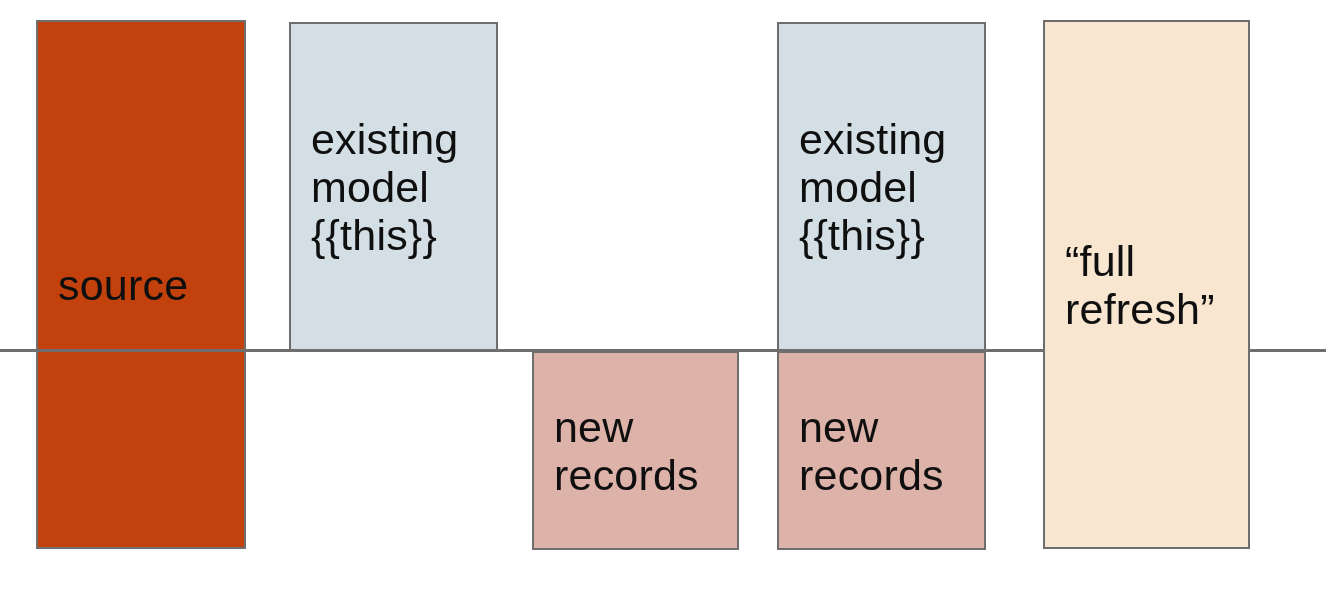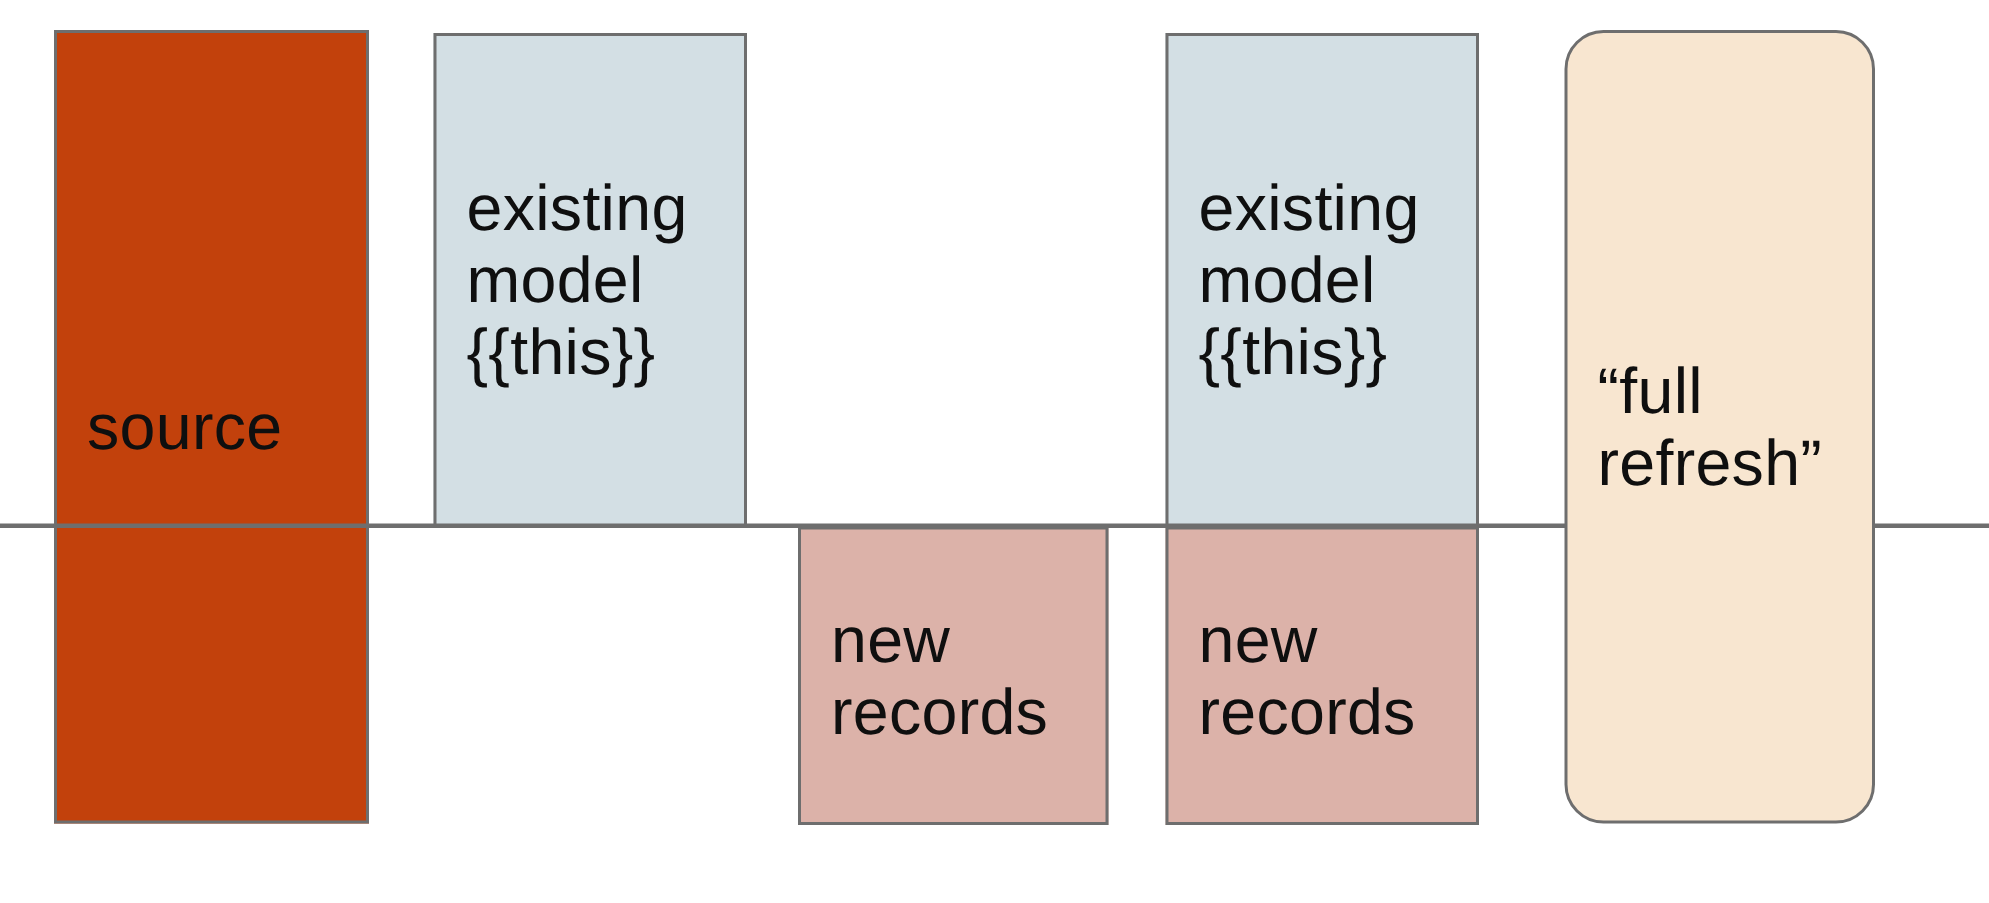--- a/index.html
+++ b/index.html
@@ -56,17 +56,17 @@
     </div>
     <div class="box" style="left: 777px; top: 22px; width: 209px; height: 330px; background: rgb(211, 223, 228); border-color: rgb(110, 110, 110); z-index: 1;">
       <div class="box-label" style="color: rgb(15, 15, 15);">existing
 model
 {{this}}</div>
     </div>
     <div class="box" style="left: 777px; top: 351px; width: 209px; height: 199px; background: rgb(220, 178, 169); border-color: rgb(110, 110, 110); z-index: 1;">
       <div class="box-label" style="color: rgb(15, 15, 15);">new
 records</div>
     </div>
-    <div class="box" style="left: 1043px; top: 20px; width: 207px; height: 529px; background: rgb(248, 230, 208); border-color: rgb(110, 110, 110); z-index: 3; border-radius: 26px;">
+    <div class="box" style="left: 1043px; top: 20px; width: 207px; height: 529px; background: rgb(248, 230, 208); border-color: rgb(110, 110, 110); z-index: 3;">
       <div class="box-label" style="color: rgb(15, 15, 15);">“full
 refresh”</div>
     </div>
   </div>
 
 </body></html>

